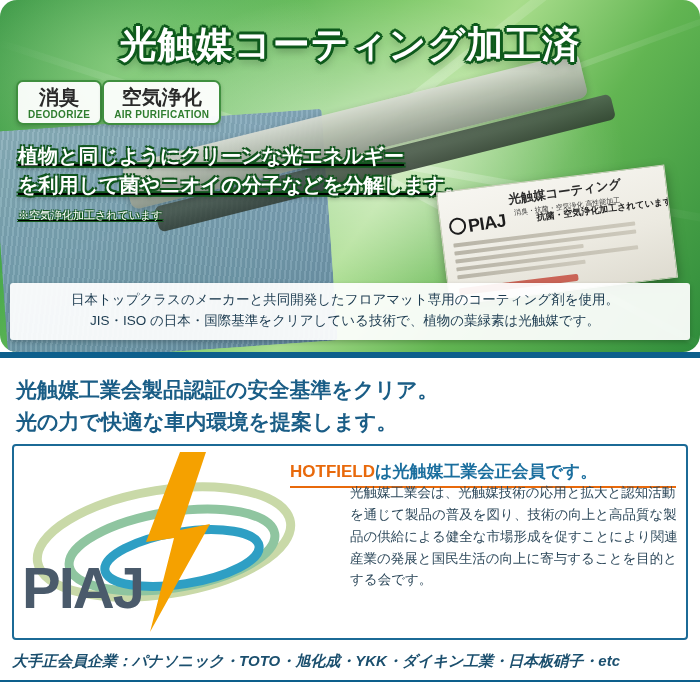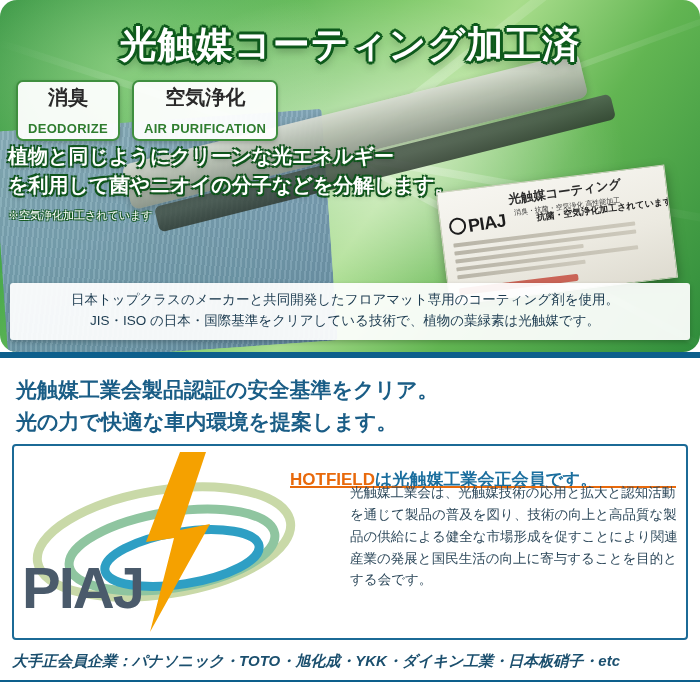--- a/index.html
+++ b/index.html
@@ -82,52 +82,53 @@
       0 3px 0 #0e5a1c, 3px 0 0 #0e5a1c, 0 -3px 0 #0e5a1c, -3px 0 0 #0e5a1c,
       0 5px 8px rgba(0,0,0,0.35);
     white-space: nowrap;
   }
 
   
   .badges {
     position: absolute;
     left: 16px; top: 80px;
     display: flex;
-    gap: 12px;
+    gap: 0;
   }
   .badge {
     background: rgba(255,255,255,0.94);
     border: 2px solid #3f8f3f;
     border-radius: 7px;
     padding: 4px 10px 3px 10px;
     text-align: center;
     min-width: 62px;
     box-shadow: 0 2px 4px rgba(0,0,0,0.2);
   }
   .badge .jp {
     display: block;
     font-size: 20px;
     font-weight: bold;
     color: #2a2a2a;
     line-height: 1.1;
   }
   .badge .en {
     display: block;
-    font-size: 13px;
+    font-size: 10px;
     font-weight: bold;
     color: #2f7d2f;
     letter-spacing: 0.3px;
-    margin-top: 13px;
+    margin-top: 1px;
   }
 
   
   .lead {
     position: absolute;
-    left: 8px; top: 142px;
+    left: 18px; top: 142px;
     width: 430px;
+    text-decoration: underline;
   }
   .lead-line {
     font-size: 20px;
     font-weight: bold;
     color: #ffffff;
     line-height: 1.45;
     text-shadow:
       1.6px 1.6px 0 #10561d, -1.6px 1.6px 0 #10561d, 1.6px -1.6px 0 #10561d, -1.6px -1.6px 0 #10561d,
       0 2px 5px rgba(0,0,0,0.35);
     white-space: nowrap;
@@ -285,21 +286,21 @@
     left: 8px; top: 108px;
     font-size: 58px;
     font-weight: bold;
     color: #4a5a6b;
     letter-spacing: -2px;
     font-family: "Liberation Sans", sans-serif;
   }
 
   .piaj-title {
     position: absolute;
-    left: 276px; top: 22px;
+    left: 276px; top: 14px;
     font-size: 17px;
     font-weight: bold;
     white-space: nowrap;
   }
   .piaj-title .hf { color: #e8690b; }
   .piaj-title .rest { color: #1a6e9e; }
   .piaj-underline {
     position: absolute;
     left: 276px; top: 40px;
     width: 386px; height: 2px;

